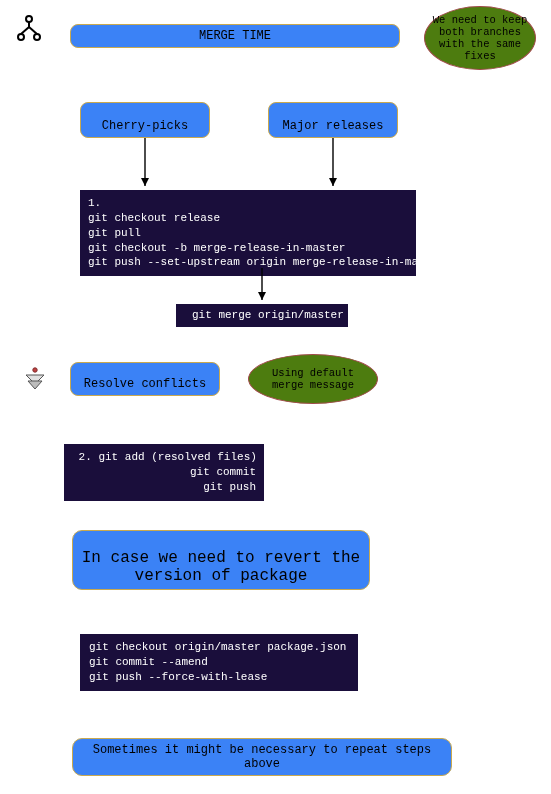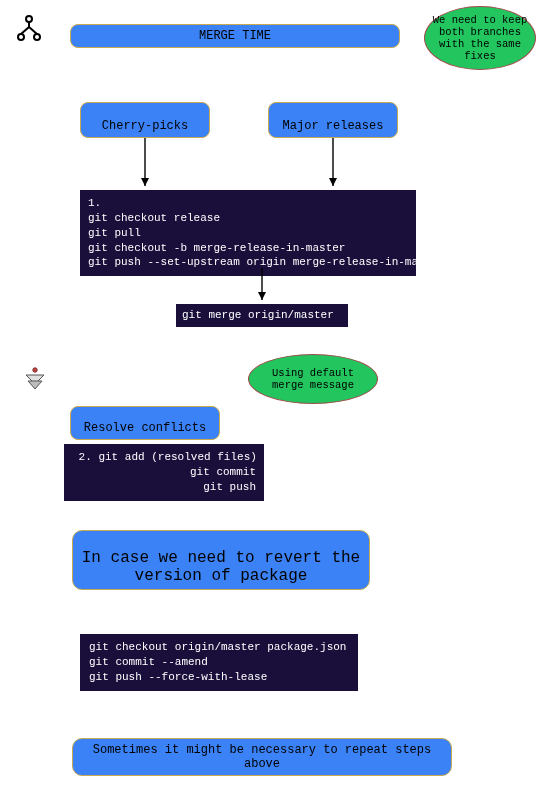--- a/index.html
+++ b/index.html
@@ -31,21 +31,21 @@
     color: #fff;
     font-size: 11px;
     white-space: pre;
     padding: 6px 8px;
     line-height: 1.35;
     text-align: left;
     font-family: "Courier New", Courier, monospace;
   }
   .ellipse {
     position: absolute;
-    background: #22c55e;
+    background: #4d7c0f;
     border: 1px solid #a04a4a;
     border-radius: 50%;
     display: flex;
     align-items: center;
     justify-content: center;
     text-align: center;
     font-size: 10.5px;
     padding: 6px;
   }
   .icon-slot {
@@ -89,31 +89,31 @@
 <div class="box-yellow" style="left:268px; top:102px; width:130px; height:36px;">
   <span>Major releases</span>
 </div>
 
 <div class="box-code" style="left:80px; top:190px; width:336px;">1.
 git checkout release
 git pull
 git checkout -b merge-release-in-master
 git push --set-upstream origin merge-release-in-master</div>
 
-<div class="box-code" style="left:176px; top:304px; width:172px; padding:4px 6px;">git merge origin/master</div>
+<div class="box-code" style="left:176px; top:304px; width:172px; padding:4px 16px;">git merge origin/master</div>
 
 <div class="icon-slot" style="left:22px; top:366px; width:26px; height:30px;">
   <svg width="24" height="28" viewBox="0 0 24 28">
     <circle cx="12" cy="3" r="2.2" fill="#c04040" stroke="#803030"></circle>
     <path d="M3 8 L21 8 L12 17 Z" fill="#e0e0e0" stroke="#555" stroke-width="1"></path>
     <path d="M5 14 L19 14 L12 22 Z" fill="#bcbcbc" stroke="#555" stroke-width="1"></path>
   </svg>
 </div>
 
-<div class="box-yellow" style="left:70px; top:362px; width:150px; height:34px;margin-top:44px;">
+<div class="box-yellow" style="left:70px; top:362px; width:150px; height:34px;">
   <span>Resolve conflicts</span>
 </div>
 
 <div class="ellipse" style="left:248px; top:354px; width:130px; height:50px;">
   <span>Using default merge message</span>
 </div>
 
 <div class="box-code" style="left:64px; top:444px; width:200px;text-align:right;"> 2. git add (resolved files)
     git commit
     git push</div>

